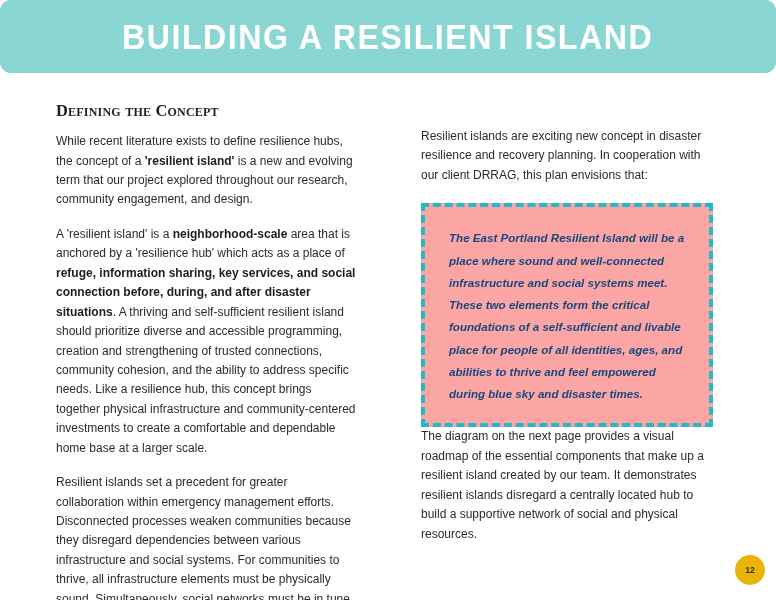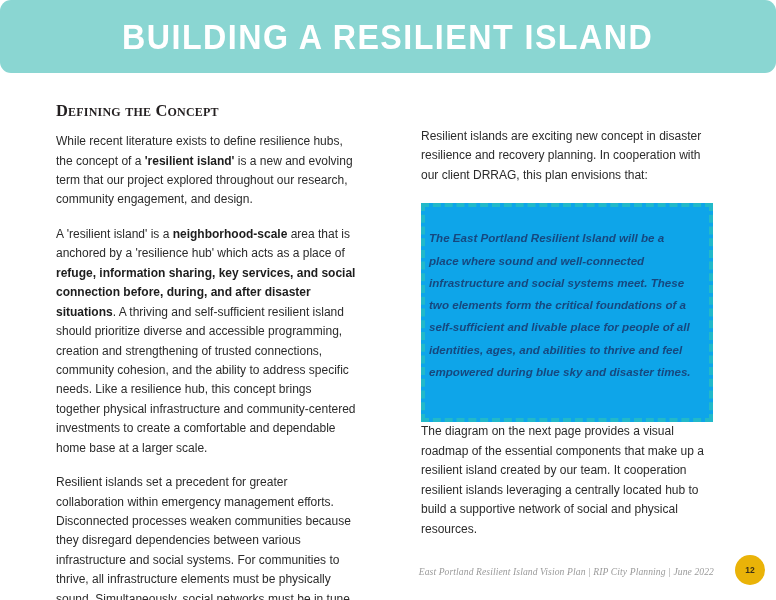--- a/index.html
+++ b/index.html
@@ -83,23 +83,23 @@
     margin-bottom: 0;
   }
   p.body-text b {
     font-weight: bold;
     color: #1d1d1d;
   }
 
   
   .callout {
     margin-top: 18px;
-    background: #0ea5e9;
+    background: #fca5a5;
     border: 4px dashed #22b9c9;
-    padding: 20px 18px 18px 4px;
+    padding: 20px 18px 18px 24px;
     box-sizing: border-box;
     width: 292px;
     min-height: 219px;
   }
   .callout-text {
     margin: 0;
     font-size: 11.6px;
     font-weight: bold;
     font-style: italic;
     color: #16487f;
@@ -167,23 +167,22 @@
     <p class="body-text">Resilient islands set a precedent for greater collaboration within emergency management efforts. Disconnected processes weaken communities because they disregard dependencies between various infrastructure and social systems. For communities to thrive, all infrastructure elements must be physically sound. Simultaneously, social networks must be in tune with shared needs and priorities. Failing to understand these interconnected systems could lead to unprepared and debilitated communities in times of disaster.</p>
   </div>
 
   <div class="col-right">
     <p class="body-text">Resilient islands are exciting new concept in disaster resilience and recovery planning. In cooperation with our client DRRAG, this plan envisions that:</p>
 
     <div class="callout">
       <p class="callout-text">The East Portland Resilient Island will be a place where sound and well-connected infrastructure and social systems meet. These two elements form the critical foundations of a self-sufficient and livable place for people of all identities, ages, and abilities to thrive and feel empowered during blue sky and disaster times.</p>
     </div>
 
-    <p class="body-text after-callout">The diagram on the next page provides a visual roadmap of the essential components that make up a resilient island created by our team. It cooperation resilient islands leveraging a centrally located hub to build a supportive network of social and physical resources.</p>
+    <p class="body-text after-callout">The diagram on the next page provides a visual roadmap of the essential components that make up a resilient island created by our team. It demonstrates resilient islands disregard a centrally located hub to build a supportive network of social and physical resources.</p>
   </div>
 
 </div>
 
 <div class="footer">
-  <div class="footer-text">East Portland Resilient Island Vision Plan  |  RIP City Planning  |  June 2022</div>
   <div class="page-badge">
     <span class="page-badge-num">12</span>
   </div>
 </div>
 
 </body></html>

